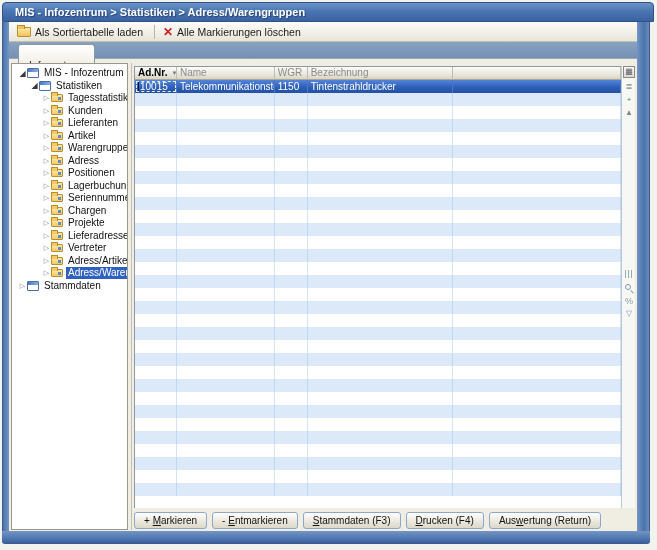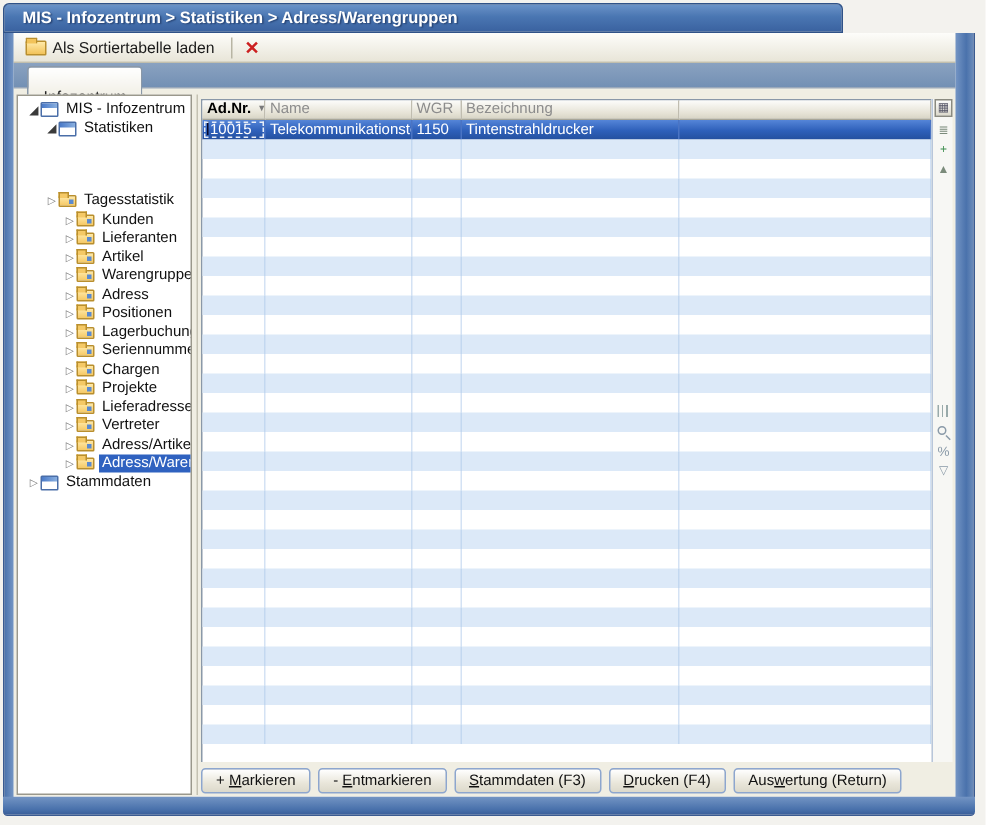--- a/index.html
+++ b/index.html
@@ -3,21 +3,21 @@
 <meta charset="utf-8">
 <style>
   * { box-sizing: border-box; margin:0; padding:0; }
   html,body { width:657px; height:550px; }
   body {
     position:relative; font-family:"Liberation Sans", sans-serif;
     background:#f3f2ee; overflow:hidden;
   }
   
   .titlebar {
-    position:absolute; left:2px; top:2px; width:560px; height:20px;
+    position:absolute; left:2px; top:2px; width:652px; height:20px;
     background:linear-gradient(180deg,#6b93c8 0%,#4a76b2 45%,#3a62a0 100%);
     border-radius:4px 4px 0 0; border:1px solid #2f5288;
     color:#fff; font-size:11px; font-weight:bold; line-height:18px;
     padding-left:12px; text-shadow:1px 1px 1px rgba(20,40,80,.6);
   }
   .frame-left  { position:absolute; left:2px;  top:22px; width:7px;  height:510px;
     background:linear-gradient(90deg,#4a72ac,#7495c4); border-left:1px solid #3a5a90; }
   .frame-right { position:absolute; left:637px; top:22px; width:13px; height:510px;
     background:linear-gradient(90deg,#7495c4,#4a72ac 60%,#6c8cba); border-right:1px solid #3a5a90; }
   .frame-bottom{ position:absolute; left:2px; top:531px; width:648px; height:13px;
@@ -126,20 +126,21 @@
 <div class="content"></div>
 
 <div class="toolbar" id="toolbar">
     <div class="tb-btn">
       <span class="icon-folder"></span>
       <span>Als Sortiertabelle laden</span>
     </div>
     <div class="tb-sep"></div>
     <div class="tb-btn">
       <span class="icon-redx">✕</span>
+      <span>Alle Markierungen löschen</span>
     </div>
   </div>
 
 <div class="tabstrip">
   <div class="tab">Infozentrum</div>
 </div>
 
 <div class="panel-divider"></div>
 
 <div class="tree-panel" id="tree">
@@ -150,21 +151,21 @@
       </span>
       <span class="tree-label">MIS - Infozentrum</span>
     </div>
     <div class="tree-row" style="padding-left: 18px;">
       <span class="tw-arrow exp">◢</span>
       <span class="tw-icon">
         <span class="ic-window"></span>
       </span>
       <span class="tree-label">Statistiken</span>
     </div>
-    <div class="tree-row" style="padding-left: 18px; margin-top: 36px;">
+    <div class="tree-row" style="padding-left: 30px;">
       <span class="tw-arrow">▷</span>
       <span class="tw-icon">
         <span class="ic-folder"></span>
       </span>
       <span class="tree-label">Tagesstatistik</span>
     </div>
     <div class="tree-row" style="padding-left: 30px;">
       <span class="tw-arrow">▷</span>
       <span class="tw-icon">
         <span class="ic-folder"></span>

